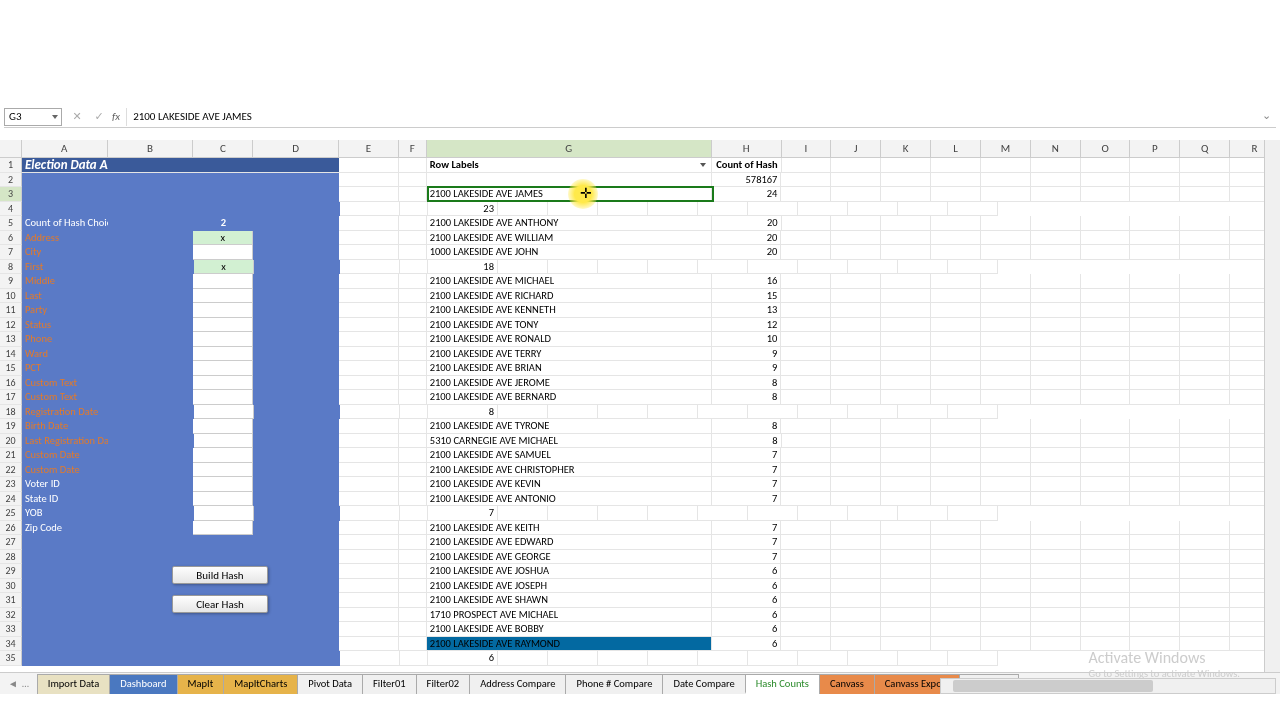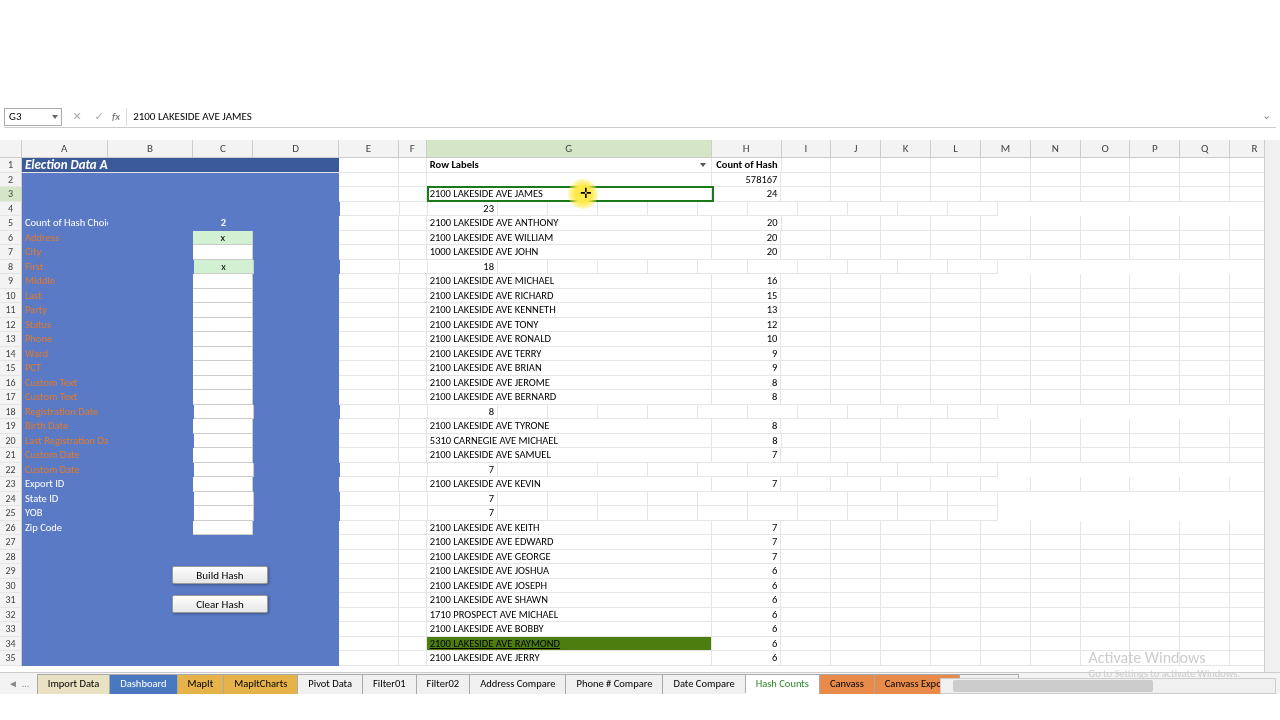--- a/index.html
+++ b/index.html
@@ -521,35 +521,36 @@
         <div class="cell" style="width: 50px; background: rgb(255, 255, 255); color: rgb(0, 0, 0);"></div>
       </div>
       <div class="row">
         <div class="rh">22</div>
         <div class="cell blue-panel orange-text" style="width: 86px; border-right: none; border-bottom: none; overflow: visible;">Custom Date</div>
         <div class="cell blue-panel" style="width: 86px; border-right: none; border-bottom: none;"></div>
         <div class="cell white-bg" style="width: 60px; border-right: 1px solid rgb(204, 204, 204); border-bottom: 1px solid rgb(204, 204, 204);"></div>
         <div class="cell blue-panel" style="width: 86px; border-right: none; border-bottom: none;"></div>
         <div class="cell" style="width: 60px; background: rgb(255, 255, 255); color: rgb(0, 0, 0);"></div>
         <div class="cell" style="width: 28px; background: rgb(255, 255, 255); color: rgb(0, 0, 0);"></div>
+        <div class="cell" style="width: 286px; background: rgb(255, 255, 255); color: rgb(0, 0, 0);"> 2100  LAKESIDE AVE            CHRISTOPHER</div>
         <div class="cell num" style="width: 70px; background: rgb(255, 255, 255); color: rgb(0, 0, 0);">7</div>
         <div class="cell" style="width: 50px; background: rgb(255, 255, 255); color: rgb(0, 0, 0);"></div>
         <div class="cell" style="width: 50px; background: rgb(255, 255, 255); color: rgb(0, 0, 0);"></div>
         <div class="cell" style="width: 50px; background: rgb(255, 255, 255); color: rgb(0, 0, 0);"></div>
         <div class="cell" style="width: 50px; background: rgb(255, 255, 255); color: rgb(0, 0, 0);"></div>
         <div class="cell" style="width: 50px; background: rgb(255, 255, 255); color: rgb(0, 0, 0);"></div>
         <div class="cell" style="width: 50px; background: rgb(255, 255, 255); color: rgb(0, 0, 0);"></div>
         <div class="cell" style="width: 50px; background: rgb(255, 255, 255); color: rgb(0, 0, 0);"></div>
         <div class="cell" style="width: 50px; background: rgb(255, 255, 255); color: rgb(0, 0, 0);"></div>
         <div class="cell" style="width: 50px; background: rgb(255, 255, 255); color: rgb(0, 0, 0);"></div>
         <div class="cell" style="width: 50px; background: rgb(255, 255, 255); color: rgb(0, 0, 0);"></div>
       </div>
       <div class="row">
         <div class="rh">23</div>
-        <div class="cell blue-panel" style="width: 86px; border-right: none; border-bottom: none; overflow: visible;">Export ID</div>
+        <div class="cell blue-panel" style="width: 86px; border-right: none; border-bottom: none; overflow: visible;">Voter ID</div>
         <div class="cell blue-panel" style="width: 86px; border-right: none; border-bottom: none;"></div>
         <div class="cell white-bg" style="width: 60px; border-right: 1px solid rgb(204, 204, 204); border-bottom: 1px solid rgb(204, 204, 204);"></div>
         <div class="cell blue-panel" style="width: 86px; border-right: none; border-bottom: none;"></div>
         <div class="cell" style="width: 60px; background: rgb(255, 255, 255); color: rgb(0, 0, 0);"></div>
         <div class="cell" style="width: 28px; background: rgb(255, 255, 255); color: rgb(0, 0, 0);"></div>
         <div class="cell" style="width: 286px; background: rgb(255, 255, 255); color: rgb(0, 0, 0);"> 2100  LAKESIDE AVE            KEVIN</div>
         <div class="cell num" style="width: 70px; background: rgb(255, 255, 255); color: rgb(0, 0, 0);">7</div>
         <div class="cell" style="width: 50px; background: rgb(255, 255, 255); color: rgb(0, 0, 0);"></div>
         <div class="cell" style="width: 50px; background: rgb(255, 255, 255); color: rgb(0, 0, 0);"></div>
         <div class="cell" style="width: 50px; background: rgb(255, 255, 255); color: rgb(0, 0, 0);"></div>
@@ -562,20 +563,21 @@
         <div class="cell" style="width: 50px; background: rgb(255, 255, 255); color: rgb(0, 0, 0);"></div>
       </div>
       <div class="row">
         <div class="rh">24</div>
         <div class="cell blue-panel" style="width: 86px; border-right: none; border-bottom: none; overflow: visible;">State ID</div>
         <div class="cell blue-panel" style="width: 86px; border-right: none; border-bottom: none;"></div>
         <div class="cell white-bg" style="width: 60px; border-right: 1px solid rgb(204, 204, 204); border-bottom: 1px solid rgb(204, 204, 204);"></div>
         <div class="cell blue-panel" style="width: 86px; border-right: none; border-bottom: none;"></div>
         <div class="cell" style="width: 60px; background: rgb(255, 255, 255); color: rgb(0, 0, 0);"></div>
         <div class="cell" style="width: 28px; background: rgb(255, 255, 255); color: rgb(0, 0, 0);"></div>
+        <div class="cell" style="width: 286px; background: rgb(255, 255, 255); color: rgb(0, 0, 0);"> 2100  LAKESIDE AVE            ANTONIO</div>
         <div class="cell num" style="width: 70px; background: rgb(255, 255, 255); color: rgb(0, 0, 0);">7</div>
         <div class="cell" style="width: 50px; background: rgb(255, 255, 255); color: rgb(0, 0, 0);"></div>
         <div class="cell" style="width: 50px; background: rgb(255, 255, 255); color: rgb(0, 0, 0);"></div>
         <div class="cell" style="width: 50px; background: rgb(255, 255, 255); color: rgb(0, 0, 0);"></div>
         <div class="cell" style="width: 50px; background: rgb(255, 255, 255); color: rgb(0, 0, 0);"></div>
         <div class="cell" style="width: 50px; background: rgb(255, 255, 255); color: rgb(0, 0, 0);"></div>
         <div class="cell" style="width: 50px; background: rgb(255, 255, 255); color: rgb(0, 0, 0);"></div>
         <div class="cell" style="width: 50px; background: rgb(255, 255, 255); color: rgb(0, 0, 0);"></div>
         <div class="cell" style="width: 50px; background: rgb(255, 255, 255); color: rgb(0, 0, 0);"></div>
         <div class="cell" style="width: 50px; background: rgb(255, 255, 255); color: rgb(0, 0, 0);"></div>
@@ -770,42 +772,41 @@
         <div class="cell" style="width: 50px; background: rgb(255, 255, 255); color: rgb(0, 0, 0);"></div>
       </div>
       <div class="row">
         <div class="rh">34</div>
         <div class="cell blue-panel" style="width: 86px; border-right: none; border-bottom: none;"></div>
         <div class="cell blue-panel" style="width: 86px; border-right: none; border-bottom: none;"></div>
         <div class="cell blue-panel" style="width: 60px; border-right: none; border-bottom: none;"></div>
         <div class="cell blue-panel" style="width: 86px; border-right: none; border-bottom: none;"></div>
         <div class="cell" style="width: 60px; background: rgb(255, 255, 255); color: rgb(0, 0, 0);"></div>
         <div class="cell" style="width: 28px; background: rgb(255, 255, 255); color: rgb(0, 0, 0);"></div>
-        <div class="cell" style="width: 286px; background: #4d7c0f; color: rgb(0, 0, 0); text-decoration: underline;"> 2100  LAKESIDE AVE            RAYMOND</div>
+        <div class="cell" style="width: 286px; background: #0369a1; color: rgb(0, 0, 0);"> 2100  LAKESIDE AVE            RAYMOND</div>
         <div class="cell num" style="width: 70px; background: rgb(255, 255, 255); color: rgb(0, 0, 0);">6</div>
         <div class="cell" style="width: 50px; background: rgb(255, 255, 255); color: rgb(0, 0, 0);"></div>
         <div class="cell" style="width: 50px; background: rgb(255, 255, 255); color: rgb(0, 0, 0);"></div>
         <div class="cell" style="width: 50px; background: rgb(255, 255, 255); color: rgb(0, 0, 0);"></div>
         <div class="cell" style="width: 50px; background: rgb(255, 255, 255); color: rgb(0, 0, 0);"></div>
         <div class="cell" style="width: 50px; background: rgb(255, 255, 255); color: rgb(0, 0, 0);"></div>
         <div class="cell" style="width: 50px; background: rgb(255, 255, 255); color: rgb(0, 0, 0);"></div>
         <div class="cell" style="width: 50px; background: rgb(255, 255, 255); color: rgb(0, 0, 0);"></div>
         <div class="cell" style="width: 50px; background: rgb(255, 255, 255); color: rgb(0, 0, 0);"></div>
         <div class="cell" style="width: 50px; background: rgb(255, 255, 255); color: rgb(0, 0, 0);"></div>
         <div class="cell" style="width: 50px; background: rgb(255, 255, 255); color: rgb(0, 0, 0);"></div>
       </div>
       <div class="row">
         <div class="rh">35</div>
         <div class="cell blue-panel" style="width: 86px; border-right: none; border-bottom: none;"></div>
         <div class="cell blue-panel" style="width: 86px; border-right: none; border-bottom: none;"></div>
         <div class="cell blue-panel" style="width: 60px; border-right: none; border-bottom: none;"></div>
         <div class="cell blue-panel" style="width: 86px; border-right: none; border-bottom: none;"></div>
         <div class="cell" style="width: 60px; background: rgb(255, 255, 255); color: rgb(0, 0, 0);"></div>
         <div class="cell" style="width: 28px; background: rgb(255, 255, 255); color: rgb(0, 0, 0);"></div>
-        <div class="cell" style="width: 286px; background: rgb(255, 255, 255); color: rgb(0, 0, 0);"> 2100  LAKESIDE AVE            JERRY</div>
         <div class="cell num" style="width: 70px; background: rgb(255, 255, 255); color: rgb(0, 0, 0);">6</div>
         <div class="cell" style="width: 50px; background: rgb(255, 255, 255); color: rgb(0, 0, 0);"></div>
         <div class="cell" style="width: 50px; background: rgb(255, 255, 255); color: rgb(0, 0, 0);"></div>
         <div class="cell" style="width: 50px; background: rgb(255, 255, 255); color: rgb(0, 0, 0);"></div>
         <div class="cell" style="width: 50px; background: rgb(255, 255, 255); color: rgb(0, 0, 0);"></div>
         <div class="cell" style="width: 50px; background: rgb(255, 255, 255); color: rgb(0, 0, 0);"></div>
         <div class="cell" style="width: 50px; background: rgb(255, 255, 255); color: rgb(0, 0, 0);"></div>
         <div class="cell" style="width: 50px; background: rgb(255, 255, 255); color: rgb(0, 0, 0);"></div>
         <div class="cell" style="width: 50px; background: rgb(255, 255, 255); color: rgb(0, 0, 0);"></div>
         <div class="cell" style="width: 50px; background: rgb(255, 255, 255); color: rgb(0, 0, 0);"></div>

